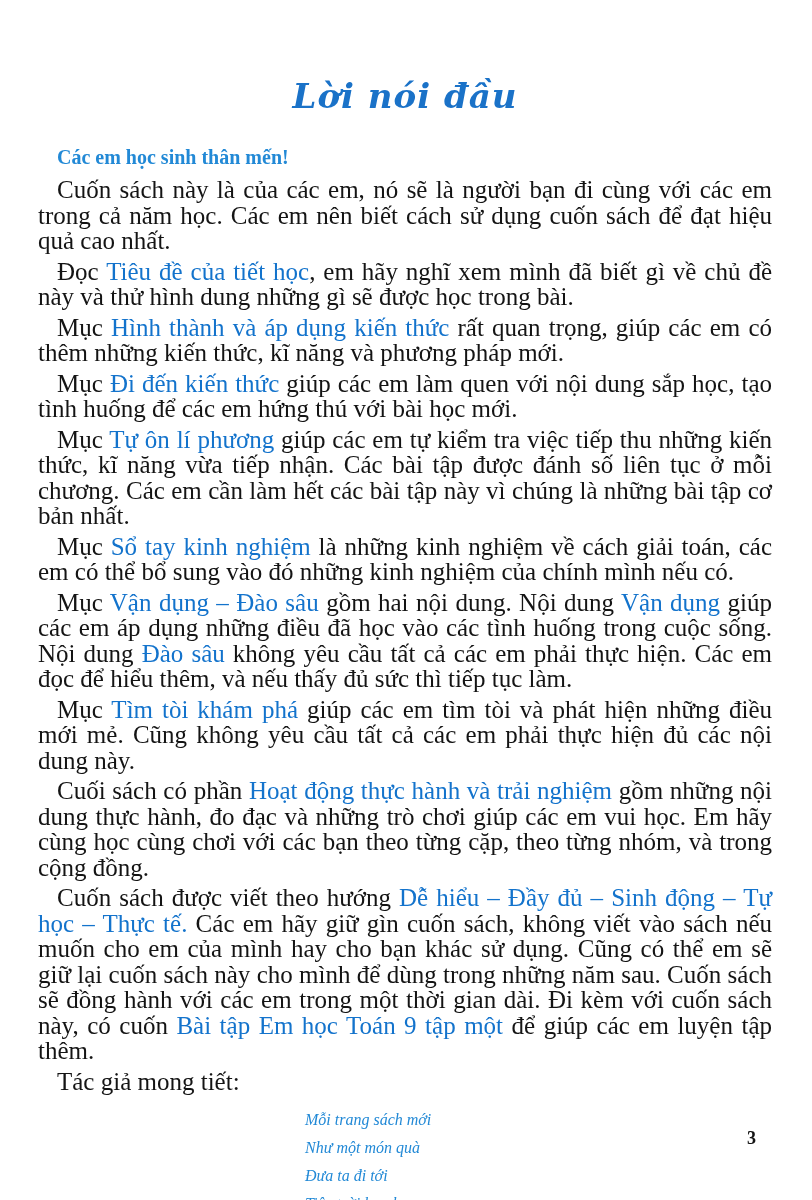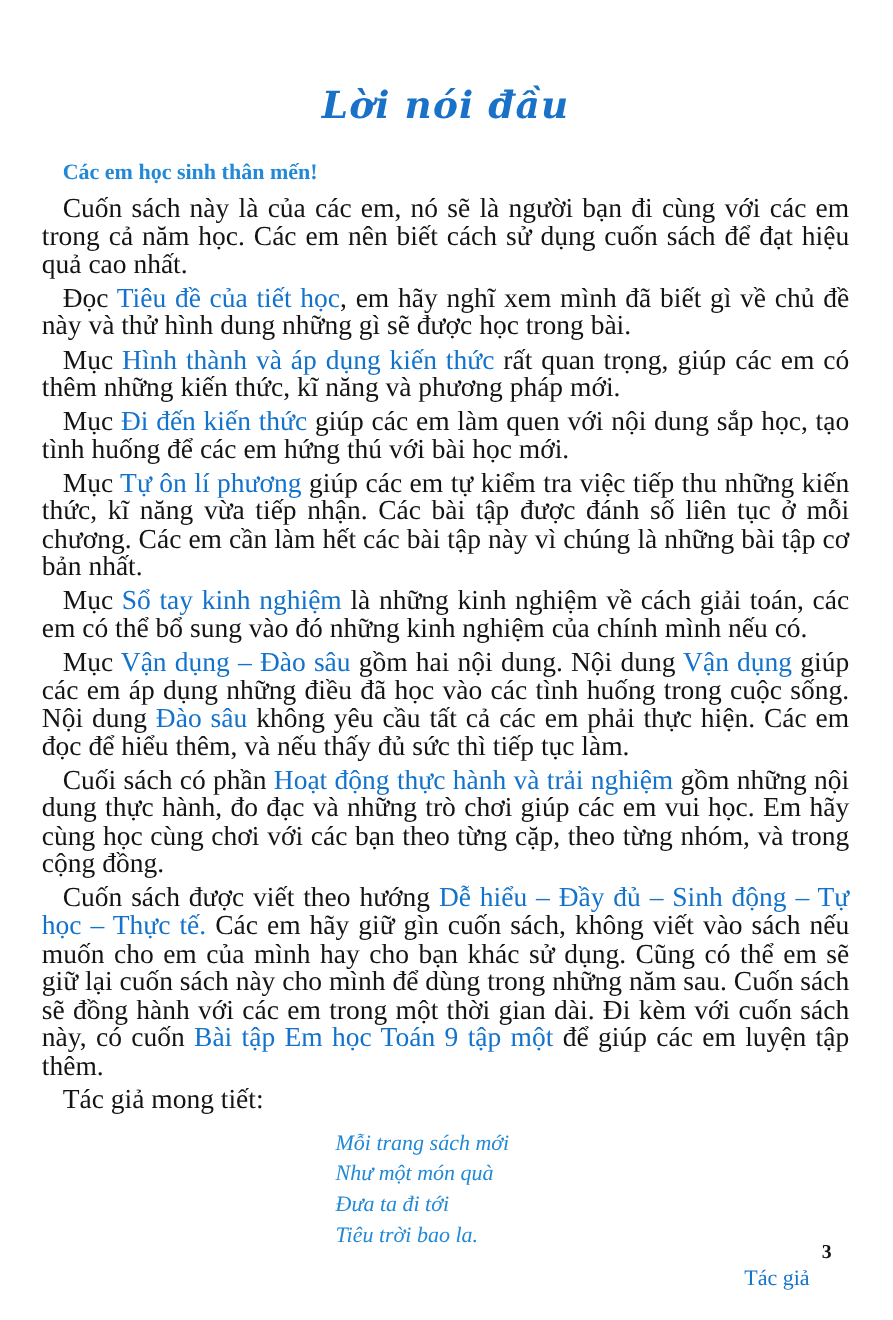--- a/index.html
+++ b/index.html
@@ -51,21 +51,21 @@
   }
   .accent {
     color: var(--accent, #1373cc);
     font-weight: normal;
   }
   .poem {
     margin-top: 12px;
     margin-left: 267px;
   }
   .poem-line {
-    font-size: 20px;
+    font-size: 16px;
     line-height: 28px;
     font-style: italic;
     color: var(--greeting, #2289d6);
   }
   .signature-row {
     margin-top: 14px;
     text-align: right;
     padding-right: 36px;
   }
   .signature {
@@ -90,20 +90,21 @@
     <h1 class="title">Lời nói đầu</h1>
     <p class="greeting">Các em học sinh thân mến!</p>
     <div id="paragraphs">
         <p class="para"><span>Cuốn sách này là của các em, nó sẽ là người bạn đi cùng với các em trong cả năm học. Các em nên biết cách sử dụng cuốn sách để đạt hiệu quả cao nhất.</span></p>
         <p class="para"><span>Đọc </span><span class="accent">Tiêu đề của tiết học</span><span>, em hãy nghĩ xem mình đã biết gì về chủ đề này và thử hình dung những gì sẽ được học trong bài.</span></p>
         <p class="para"><span>Mục </span><span class="accent">Hình thành và áp dụng kiến thức</span><span> rất quan trọng, giúp các em có thêm những kiến thức, kĩ năng và phương pháp mới.</span></p>
         <p class="para"><span>Mục </span><span class="accent">Đi đến kiến thức</span><span> giúp các em làm quen với nội dung sắp học, tạo tình huống để các em hứng thú với bài học mới.</span></p>
         <p class="para"><span>Mục </span><span class="accent">Tự ôn lí phương</span><span> giúp các em tự kiểm tra việc tiếp thu những kiến thức, kĩ năng vừa tiếp nhận. Các bài tập được đánh số liên tục ở mỗi chương. Các em cần làm hết các bài tập này vì chúng là những bài tập cơ bản nhất.</span></p>
         <p class="para"><span>Mục </span><span class="accent">Sổ tay kinh nghiệm</span><span> là những kinh nghiệm về cách giải toán, các em có thể bổ sung vào đó những kinh nghiệm của chính mình nếu có.</span></p>
         <p class="para"><span>Mục </span><span class="accent">Vận dụng – Đào sâu</span><span> gồm hai nội dung. Nội dung </span><span class="accent">Vận dụng</span><span> giúp các em áp dụng những điều đã học vào các tình huống trong cuộc sống. Nội dung </span><span class="accent">Đào sâu</span><span> không yêu cầu tất cả các em phải thực hiện. Các em đọc để hiểu thêm, và nếu thấy đủ sức thì tiếp tục làm.</span></p>
+        <p class="para"><span>Mục </span><span class="accent">Tìm tòi khám phá</span><span> giúp các em tìm tòi và phát hiện những điều mới mẻ. Cũng không yêu cầu tất cả các em phải thực hiện đủ các nội dung này.</span></p>
         <p class="para"><span>Cuối sách có phần </span><span class="accent">Hoạt động thực hành và trải nghiệm</span><span> gồm những nội dung thực hành, đo đạc và những trò chơi giúp các em vui học. Em hãy cùng học cùng chơi với các bạn theo từng cặp, theo từng nhóm, và trong cộng đồng.</span></p>
         <p class="para"><span>Cuốn sách được viết theo hướng </span><span class="accent">Dễ hiểu – Đầy đủ – Sinh động – Tự học – Thực tế.</span><span> Các em hãy giữ gìn cuốn sách, không viết vào sách nếu muốn cho em của mình hay cho bạn khác sử dụng. Cũng có thể em sẽ giữ lại cuốn sách này cho mình để dùng trong những năm sau. Cuốn sách sẽ đồng hành với các em trong một thời gian dài. Đi kèm với cuốn sách này, có cuốn </span><span class="accent">Bài tập Em học Toán 9 tập một</span><span> để giúp các em luyện tập thêm.</span></p>
         <p class="para"><span>Tác giả mong tiết:</span></p>
       </div>
     <div id="poem" class="poem">
         <div class="poem-line">Mỗi trang sách mới</div>
         <div class="poem-line">Như một món quà</div>
         <div class="poem-line">Đưa ta đi tới</div>
         <div class="poem-line">Tiêu trời bao la.</div>
       </div>

